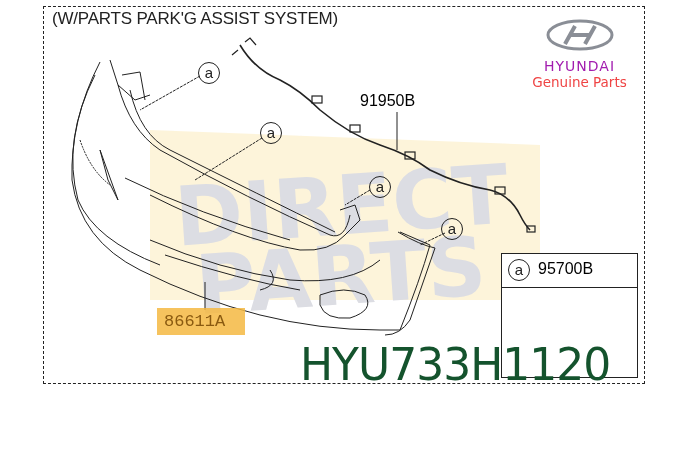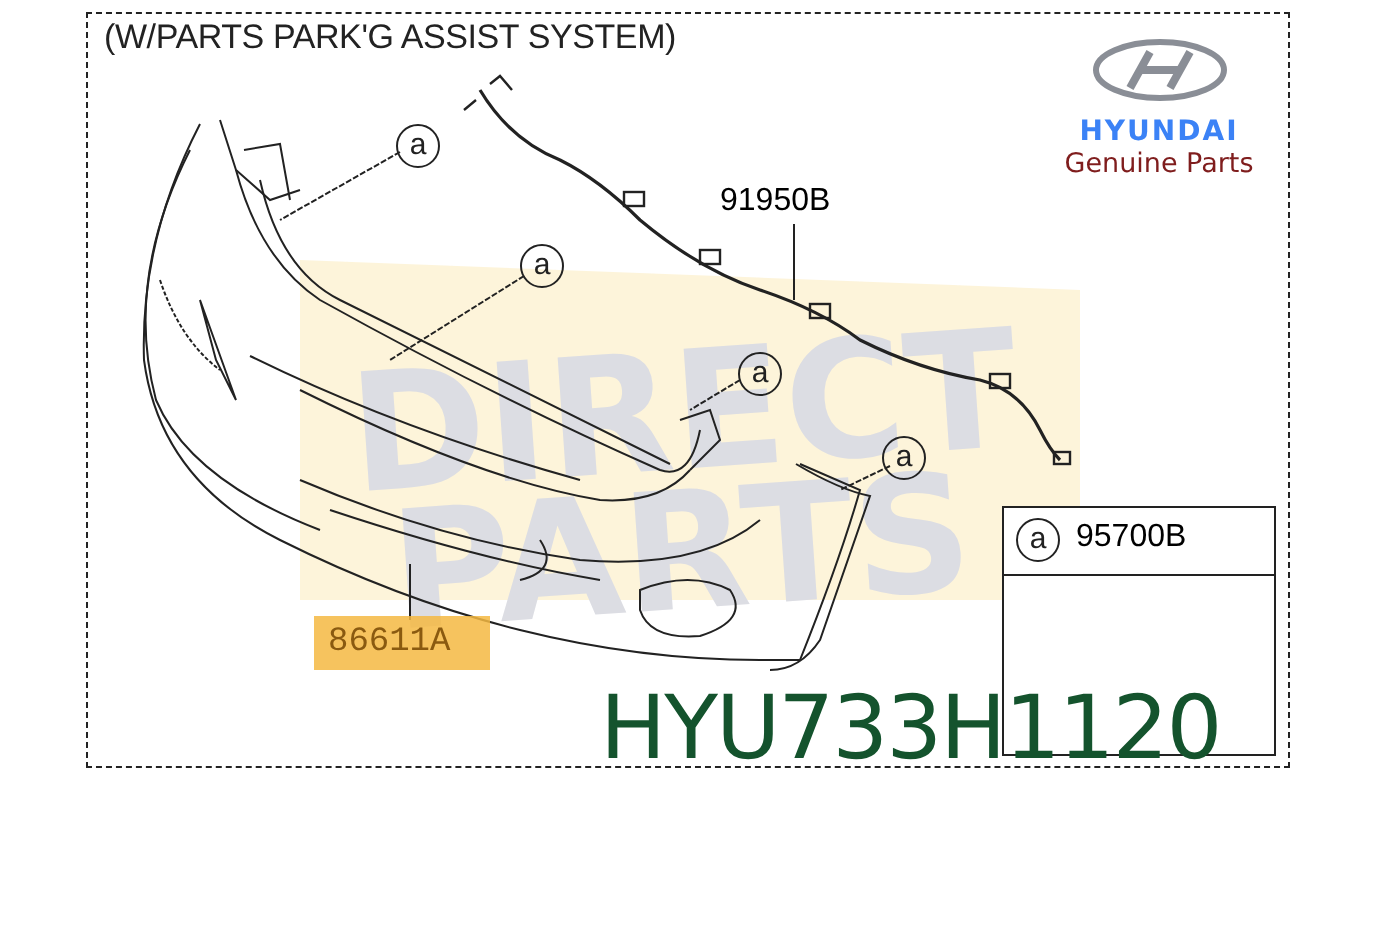--- a/index.html
+++ b/index.html
@@ -1,22 +1,22 @@
 <!DOCTYPE html>
 <html><head>
 <meta charset="utf-8">
 <style>
   html, body { margin:0; padding:0; background:#ffffff; }
   body { width:693px; height:468px; position:relative; overflow:hidden; font-family:"DejaVu Sans", sans-serif; }
   .frame { position:absolute; left:43px; top:6px; width:602px; height:378px; border:1.5px dashed #222; box-sizing:border-box; }
   .title { position:absolute; left:52px; top:9px; font-family:"Liberation Sans", sans-serif; font-size:17px; color:#222; letter-spacing:-0.2px; }
   .watermark { position:absolute; left:0; top:0; }
   .logo { position:absolute; left:522px; top:18px; width:115px; text-align:center; }
-  .logo-brand { font-family:"DejaVu Sans", sans-serif; font-weight:bold; font-size:14px; color:#3b82f6; letter-spacing:1px; margin-top:2px; }
-  .logo-sub { font-family:"DejaVu Sans", sans-serif; font-size:13.5px; color:#7f1d1d; margin-top:0px; }
+  .logo-brand { font-family:"DejaVu Sans", sans-serif; font-weight:normal; font-size:14px; color:#a21caf; letter-spacing:1px; margin-top:2px; }
+  .logo-sub { font-family:"DejaVu Sans", sans-serif; font-size:13.5px; color:#ef4444; margin-top:0px; }
   .callout { position:absolute; width:22px; height:22px; border:1.3px solid #222; border-radius:50%; box-sizing:border-box; font-family:"Liberation Sans", sans-serif; font-size:15px; line-height:19px; text-align:center; color:#222; background:transparent; }
   .partno { position:absolute; font-family:"Liberation Sans", sans-serif; font-size:16px; color:#000000; }
   .highlight { position:absolute; left:157px; top:308px; width:88px; height:27px; background:#f5b942; opacity:0.85; }
   .hl-text { position:absolute; left:164px; top:312px; font-family:Liberation Mono, monospace; font-size:17px; color:#8a5a10; }
   .sensor-box { position:absolute; left:501px; top:253px; width:137px; height:125px; border:1.3px solid #222; box-sizing:border-box; background:#fff; }
   .sensor-head { position:absolute; left:0; top:0; width:100%; height:34px; border-bottom:1.3px solid #222; box-sizing:border-box; }
   .sku { position:absolute; left:300px; top:343px; font-family:"DejaVu Sans", sans-serif; font-size:44px; color:#14532d; letter-spacing:-1px; line-height:1; }
   svg { position:absolute; left:0; top:0; }
 </style>
 </head>

